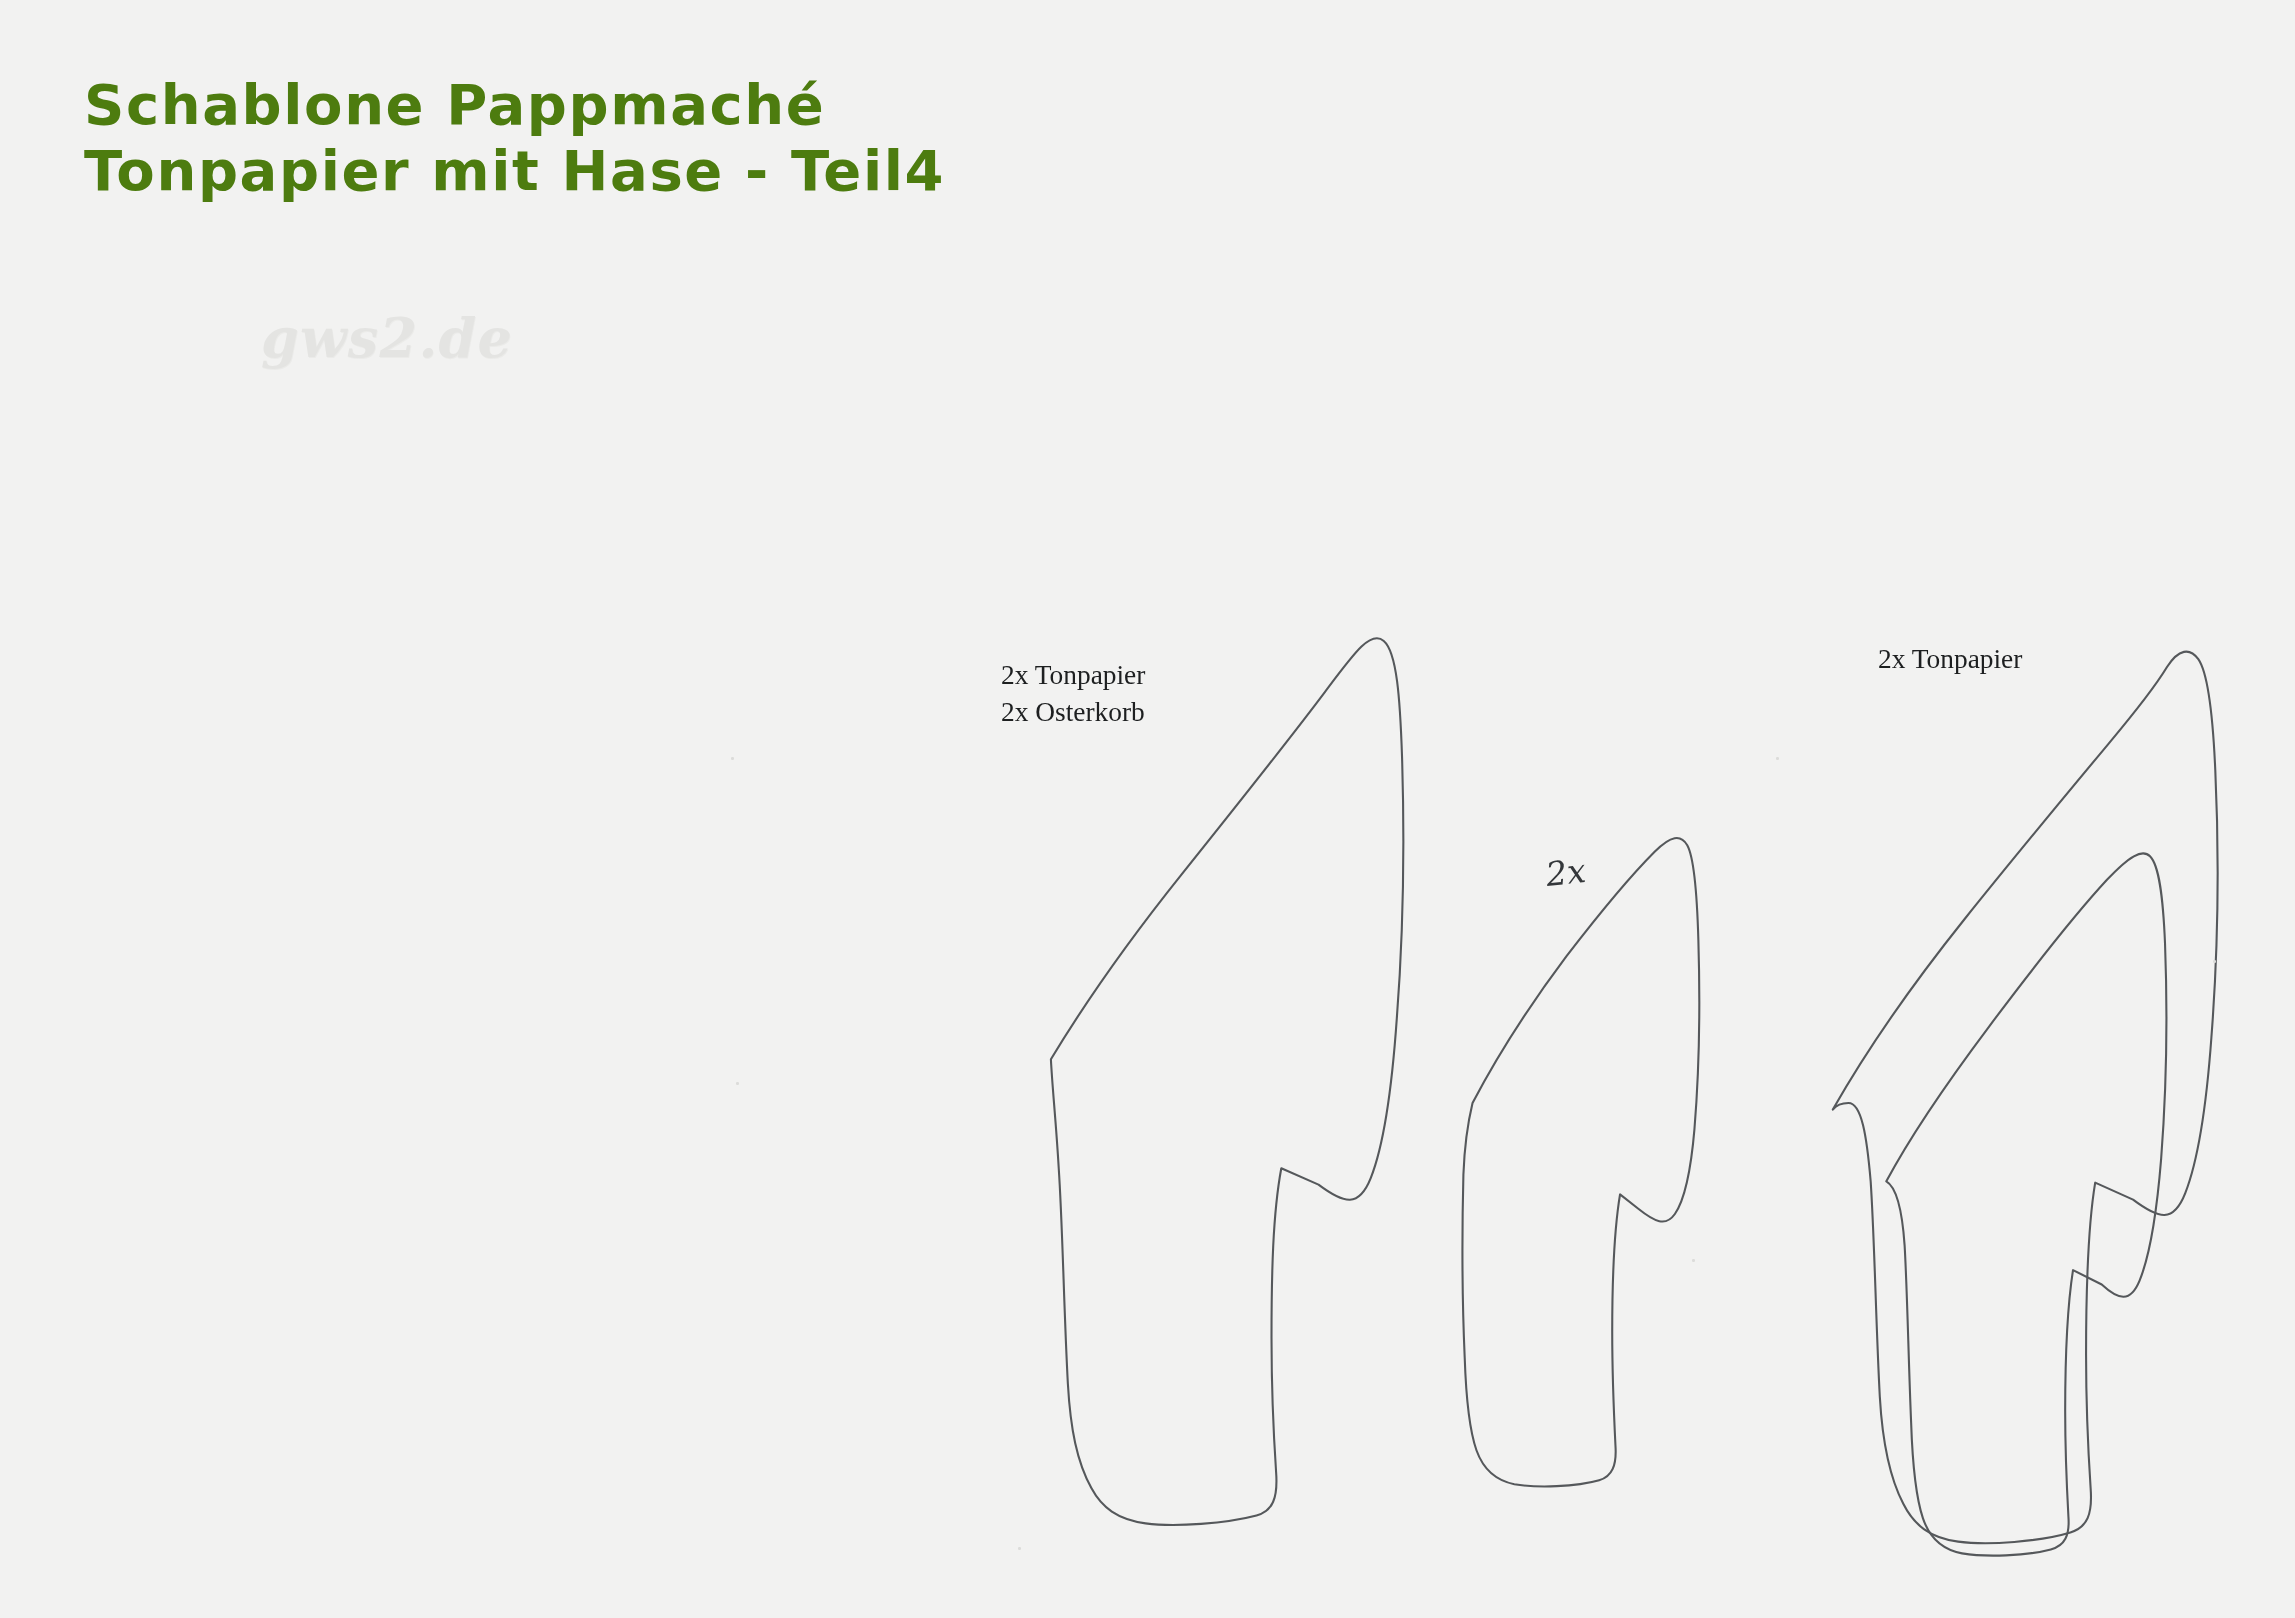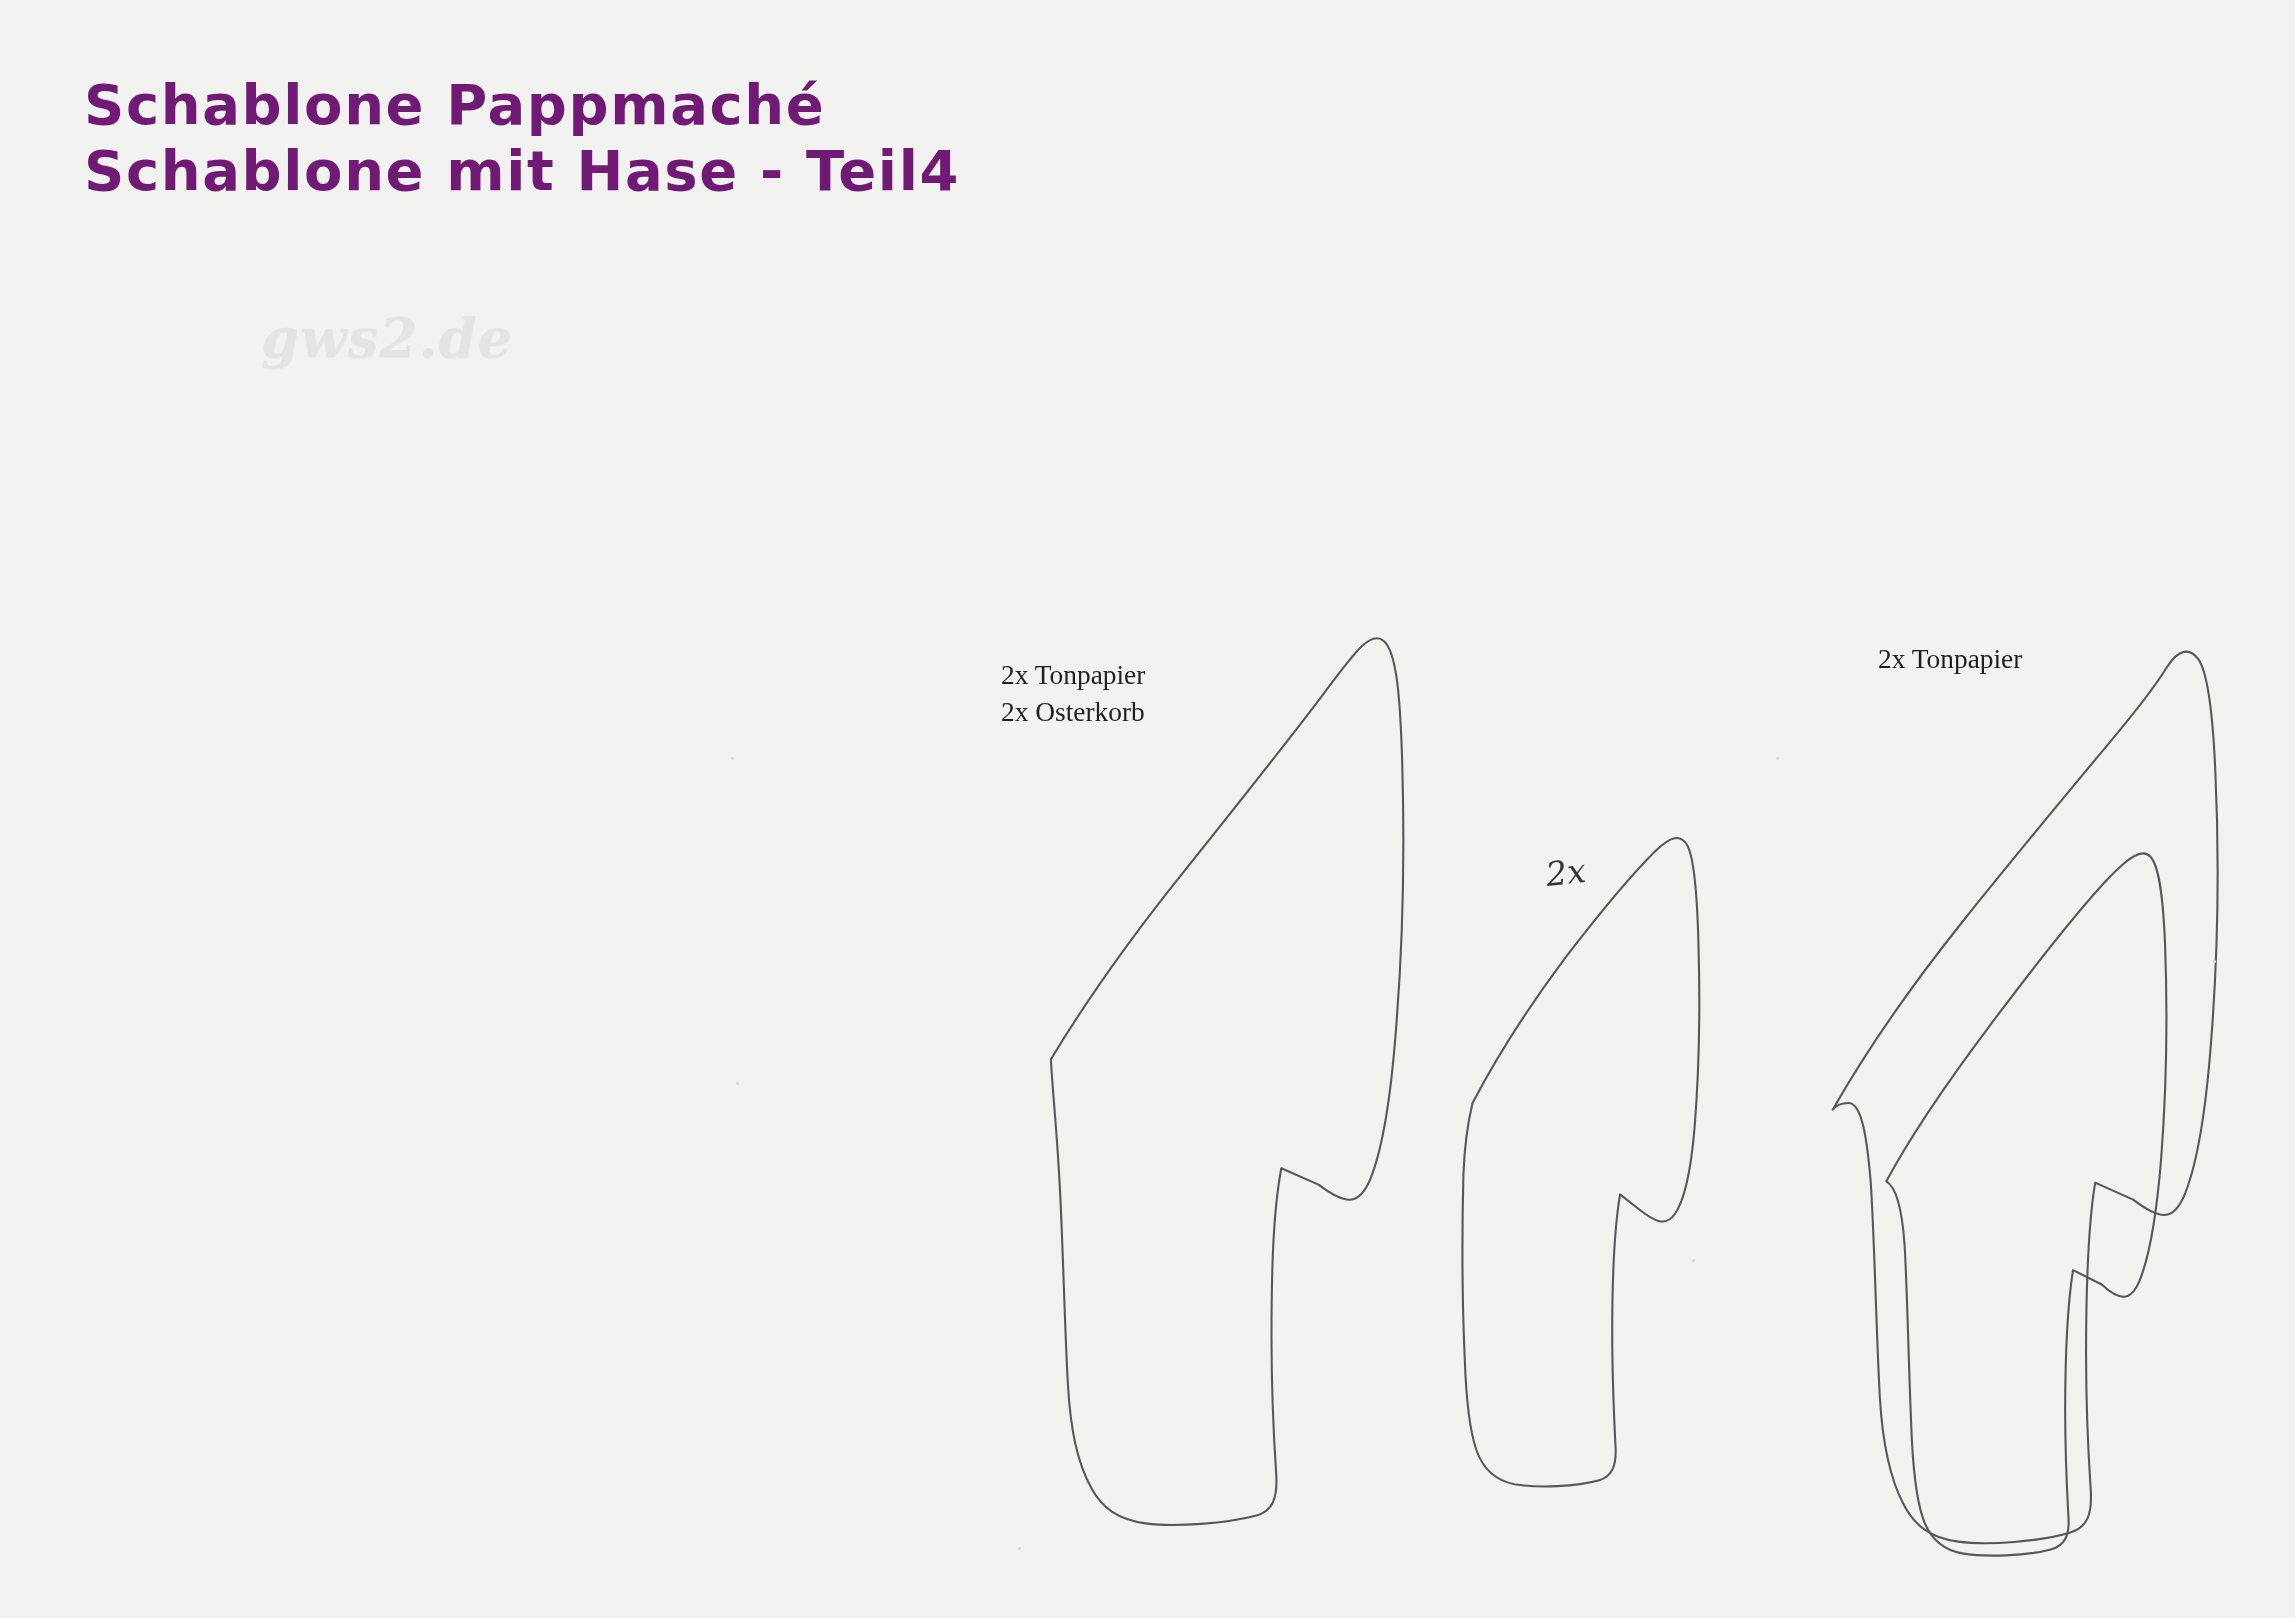--- a/index.html
+++ b/index.html
@@ -28,21 +28,21 @@
     position: absolute;
     left: 84px;
     top: 72px;
     width: 1436px;
   }
   .title-line {
     font-family: "DejaVu Sans", sans-serif;
     font-weight: bold;
     font-size: 56px;
     letter-spacing: 1.6px;
-    color: #701a75;
+    color: #4d7c0f;
     line-height: 1.18;
     white-space: nowrap;
   }
 
   
   .watermark {
     position: absolute;
     left: 261px;
     top: 306px;
     font-family: "DejaVu Serif", serif;
@@ -102,21 +102,21 @@
     border-radius: 50%;
   }
 </style>
 </head>
 <body>
 
 <div id="page">
 
   <div class="title-block">
     <div class="title-line">Schablone Pappmaché</div>
-    <div class="title-line">Schablone mit Hase - Teil4</div>
+    <div class="title-line">Tonpapier mit Hase - Teil4</div>
   </div>
 
   <div class="watermark">gws2.de</div>
 
   <div class="annot" id="annot-left">
     <div>2x Tonpapier</div>
     <div>2x Osterkorb</div>
   </div>
 
   <div class="annot" id="annot-right">

